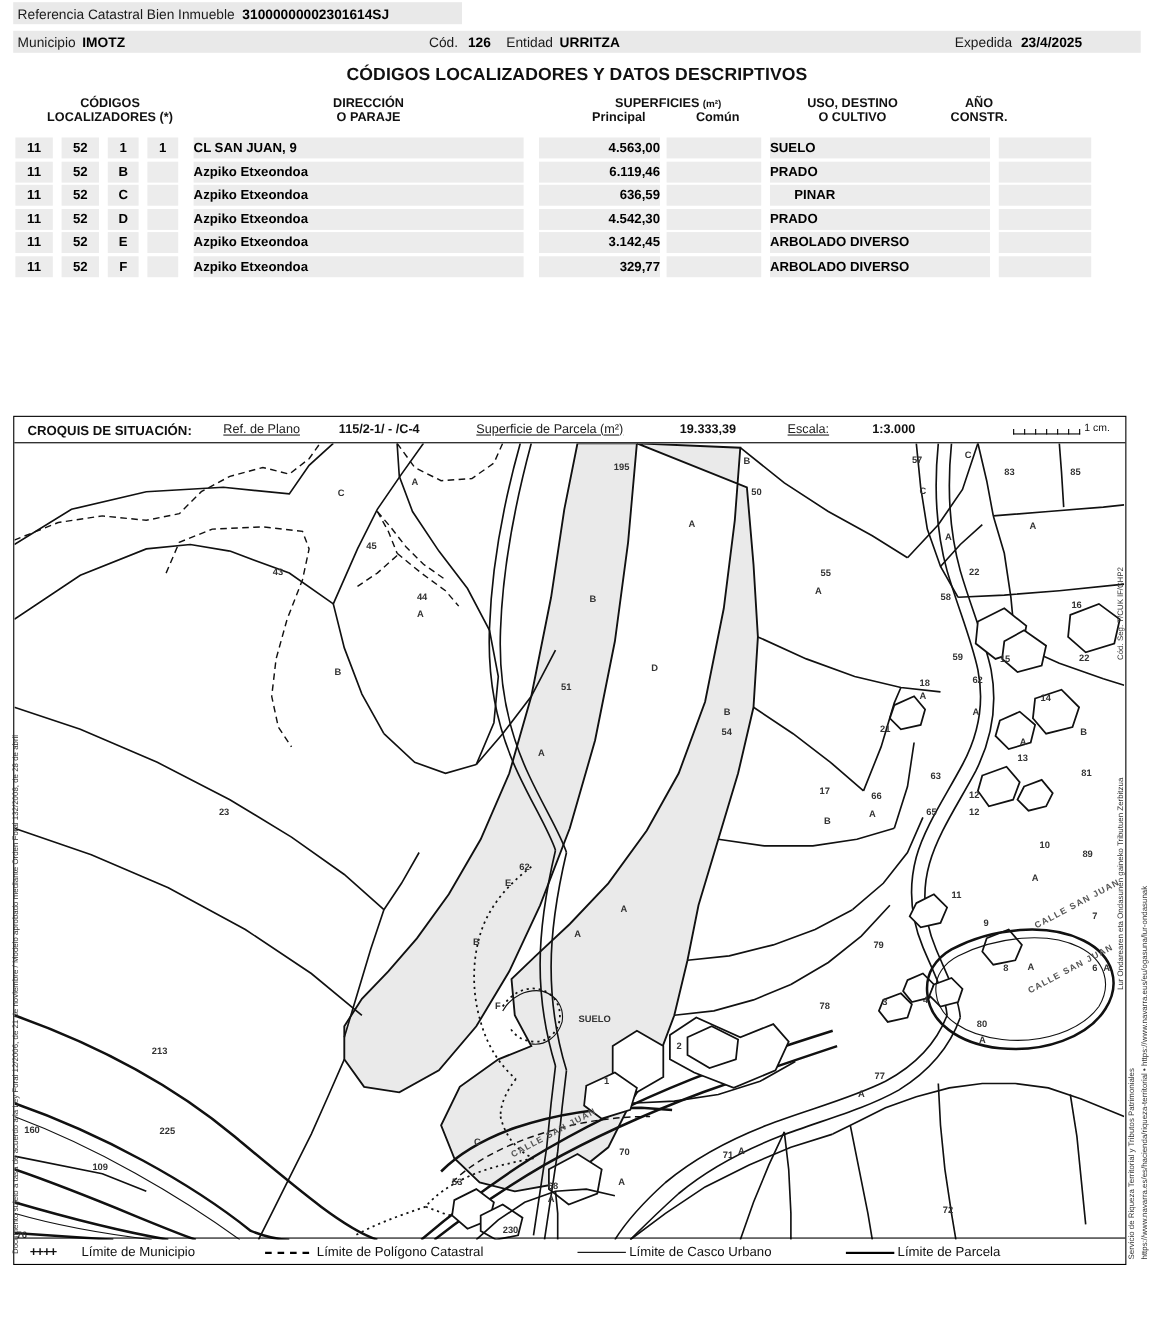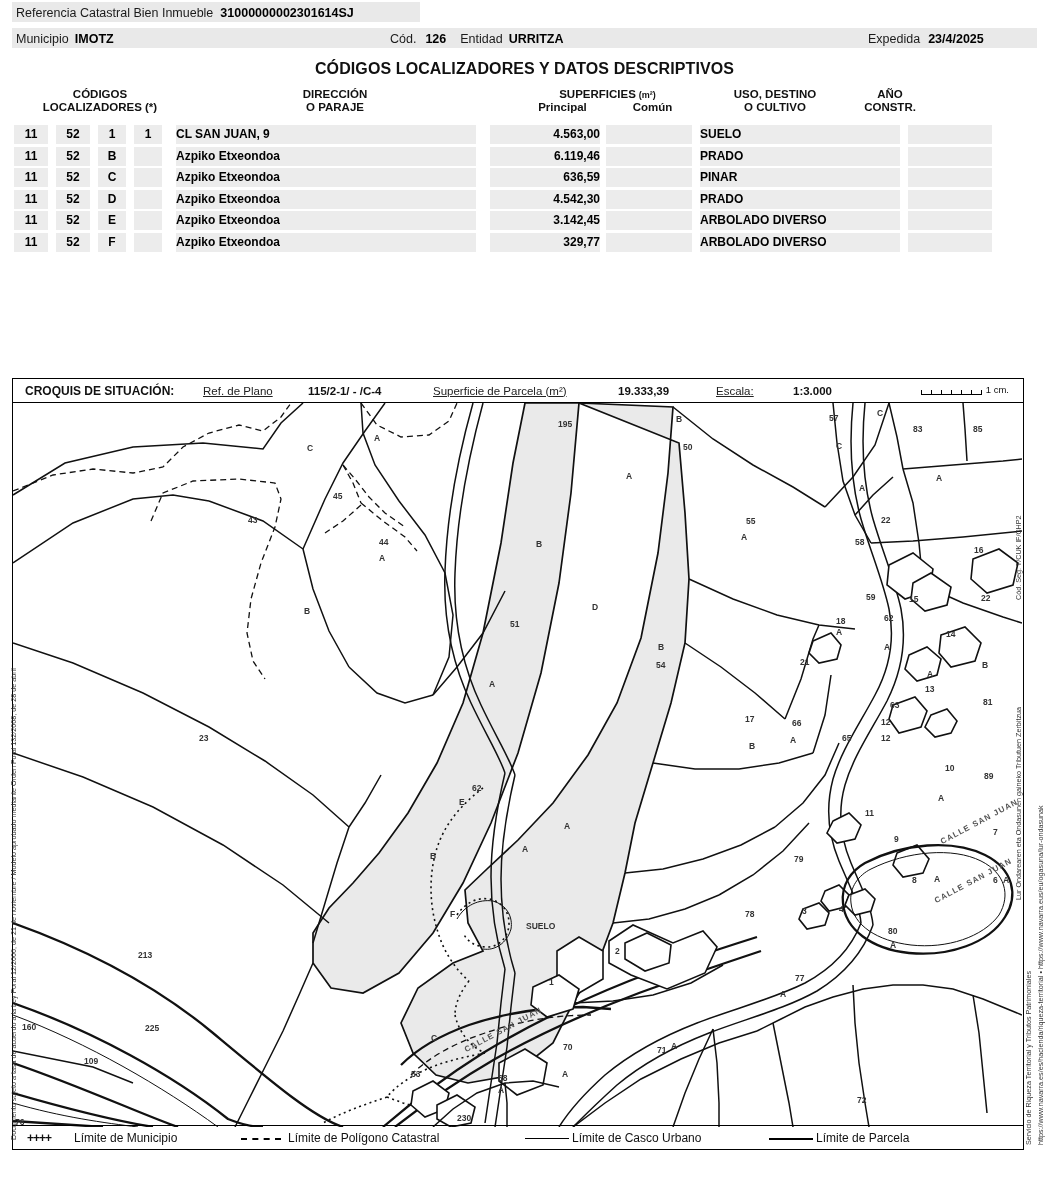--- a/index.html
+++ b/index.html
@@ -184,21 +184,21 @@
       <div class="shade" style="left: 606px; width: 86px; top: 0px;"></div>
       <div class="shade" style="left: 700px; width: 200px; top: 0px;"></div>
       <div class="shade" style="left: 908px; width: 84px; top: 0px;"></div>
       <div class="cell c-num" style="left: 14px; width: 34px; top: 0px;">11</div>
       <div class="cell c-num" style="left: 56px; width: 34px; top: 0px;">52</div>
       <div class="cell c-num" style="left: 98px; width: 28px; top: 0px;">C</div>
       <div class="cell c-num" style="left: 134px; width: 28px; top: 0px;"></div>
       <div class="cell " style="left: 176px; width: 300px; top: 0px;">Azpiko Etxeondoa</div>
       <div class="cell c-right" style="left: 500px; width: 100px; top: 0px;">636,59</div>
       <div class="cell c-right" style="left: 610px; width: 78px; top: 0px;"></div>
-      <div class="cell " style="left: 700px; width: 200px; top: 0px;">PINAR</div>
+      <div class="cell " style="left: 700px; width: 200px; top: 0px; padding-left: 22px;">PINAR</div>
       <div class="cell c-num" style="left: 910px; width: 80px; top: 0px;"></div>
     </div>
     <div class="row">
       <div class="shade" style="left: 14px; width: 34px; top: 0px;"></div>
       <div class="shade" style="left: 56px; width: 34px; top: 0px;"></div>
       <div class="shade" style="left: 98px; width: 28px; top: 0px;"></div>
       <div class="shade" style="left: 134px; width: 28px; top: 0px;"></div>
       <div class="shade" style="left: 176px; width: 300px; top: 0px;"></div>
       <div class="shade" style="left: 490px; width: 110px; top: 0px;"></div>
       <div class="shade" style="left: 606px; width: 86px; top: 0px;"></div>
@@ -451,21 +451,21 @@
         <div style="position: absolute; left: 933px; top: 226px; font-size: 8.5px; font-weight: bold; color: rgb(51, 51, 51); white-space: nowrap; letter-spacing: 0px;">14</div>
         <div style="position: absolute; left: 823px; top: 224px; font-size: 8.5px; font-weight: bold; color: rgb(51, 51, 51); white-space: nowrap; letter-spacing: 0px;">A</div>
         <div style="position: absolute; left: 645px; top: 239px; font-size: 8.5px; font-weight: bold; color: rgb(51, 51, 51); white-space: nowrap; letter-spacing: 0px;">B</div>
         <div style="position: absolute; left: 871px; top: 239px; font-size: 8.5px; font-weight: bold; color: rgb(51, 51, 51); white-space: nowrap; letter-spacing: 0px;">A</div>
         <div style="position: absolute; left: 643px; top: 257px; font-size: 8.5px; font-weight: bold; color: rgb(51, 51, 51); white-space: nowrap; letter-spacing: 0px;">54</div>
         <div style="position: absolute; left: 787px; top: 254px; font-size: 8.5px; font-weight: bold; color: rgb(51, 51, 51); white-space: nowrap; letter-spacing: 0px;">21</div>
         <div style="position: absolute; left: 914px; top: 266px; font-size: 8.5px; font-weight: bold; color: rgb(51, 51, 51); white-space: nowrap; letter-spacing: 0px;">A</div>
         <div style="position: absolute; left: 969px; top: 257px; font-size: 8.5px; font-weight: bold; color: rgb(51, 51, 51); white-space: nowrap; letter-spacing: 0px;">B</div>
         <div style="position: absolute; left: 476px; top: 276px; font-size: 8.5px; font-weight: bold; color: rgb(51, 51, 51); white-space: nowrap; letter-spacing: 0px;">A</div>
         <div style="position: absolute; left: 912px; top: 281px; font-size: 8.5px; font-weight: bold; color: rgb(51, 51, 51); white-space: nowrap; letter-spacing: 0px;">13</div>
-        <div style="position: absolute; left: 833px; top: 297px; font-size: 8.5px; font-weight: bold; color: rgb(51, 51, 51); white-space: nowrap; letter-spacing: 0px; margin-left: 44px;">63</div>
+        <div style="position: absolute; left: 833px; top: 297px; font-size: 8.5px; font-weight: bold; color: rgb(51, 51, 51); white-space: nowrap; letter-spacing: 0px;">63</div>
         <div style="position: absolute; left: 970px; top: 294px; font-size: 8.5px; font-weight: bold; color: rgb(51, 51, 51); white-space: nowrap; letter-spacing: 0px;">81</div>
         <div style="position: absolute; left: 732px; top: 311px; font-size: 8.5px; font-weight: bold; color: rgb(51, 51, 51); white-space: nowrap; letter-spacing: 0px;">17</div>
         <div style="position: absolute; left: 779px; top: 315px; font-size: 8.5px; font-weight: bold; color: rgb(51, 51, 51); white-space: nowrap; letter-spacing: 0px;">66</div>
         <div style="position: absolute; left: 868px; top: 314px; font-size: 8.5px; font-weight: bold; color: rgb(51, 51, 51); white-space: nowrap; letter-spacing: 0px;">12</div>
         <div style="position: absolute; left: 186px; top: 330px; font-size: 8.5px; font-weight: bold; color: rgb(51, 51, 51); white-space: nowrap; letter-spacing: 0px;">23</div>
         <div style="position: absolute; left: 777px; top: 332px; font-size: 8.5px; font-weight: bold; color: rgb(51, 51, 51); white-space: nowrap; letter-spacing: 0px;">A</div>
         <div style="position: absolute; left: 829px; top: 330px; font-size: 8.5px; font-weight: bold; color: rgb(51, 51, 51); white-space: nowrap; letter-spacing: 0px;">65</div>
         <div style="position: absolute; left: 868px; top: 330px; font-size: 8.5px; font-weight: bold; color: rgb(51, 51, 51); white-space: nowrap; letter-spacing: 0px;">12</div>
         <div style="position: absolute; left: 736px; top: 338px; font-size: 8.5px; font-weight: bold; color: rgb(51, 51, 51); white-space: nowrap; letter-spacing: 0px;">B</div>
         <div style="position: absolute; left: 932px; top: 360px; font-size: 8.5px; font-weight: bold; color: rgb(51, 51, 51); white-space: nowrap; letter-spacing: 0px;">10</div>

